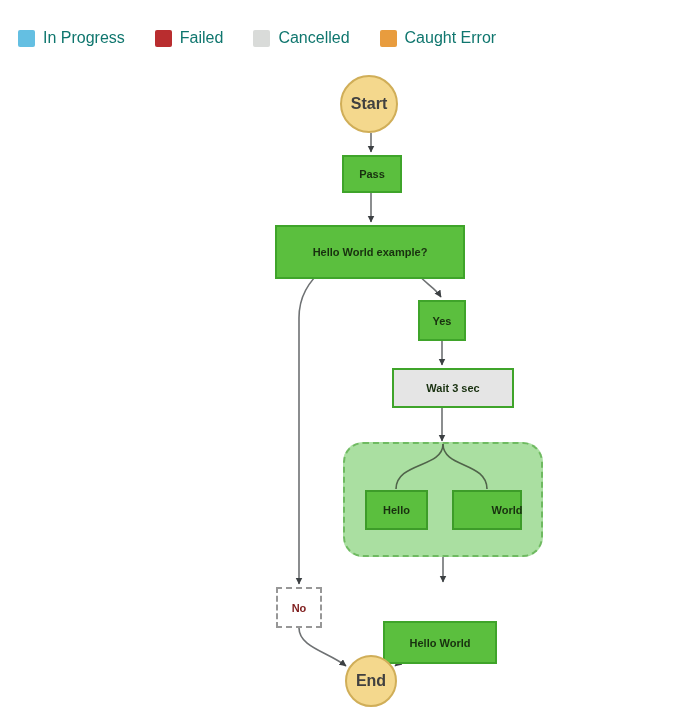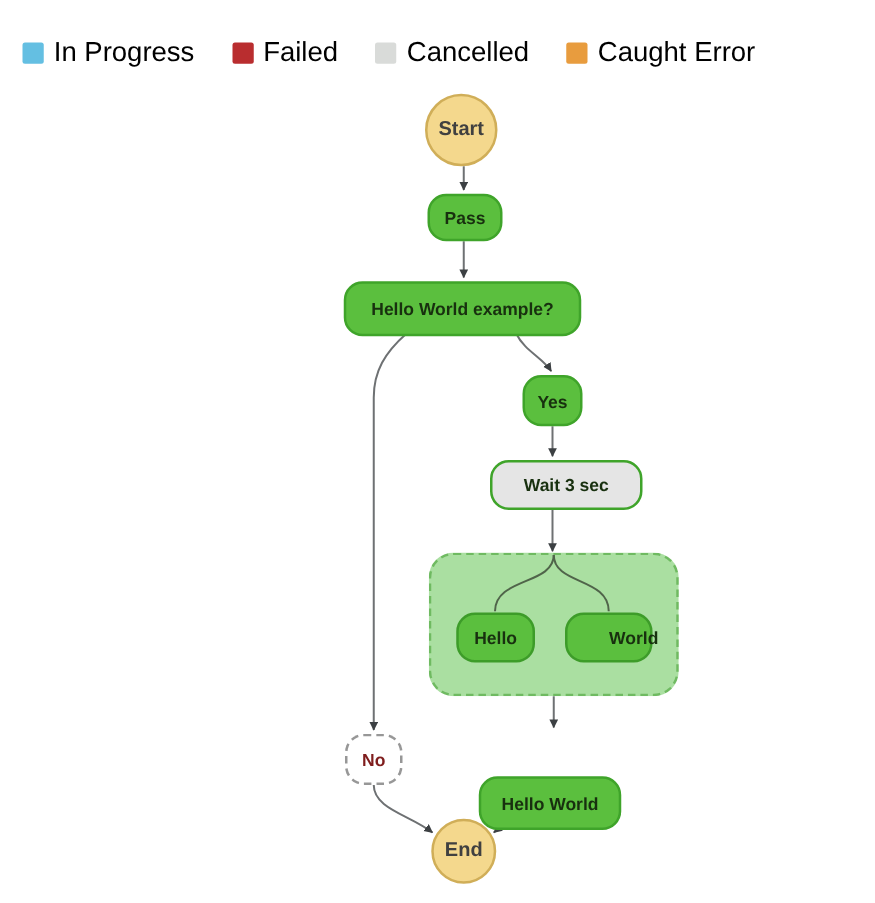--- a/index.html
+++ b/index.html
@@ -21,22 +21,22 @@
     align-items: center;
     gap: 30px;
   }
   .legend-item { display: flex; align-items: center; gap: 8px; }
   .legend-swatch {
     width: 17px; height: 17px;
     border-radius: 2px;
     flex: 0 0 auto;
   }
   .legend-label {
-    font-size: 22px;
-    color: #000000;
+    font-size: 16px;
+    color: #0f766e;
     white-space: nowrap;
   }
 
   
   .edges {
     position: absolute;
     top: 0; left: 0;
     width: 700px; height: 722px;
     z-index: 2;
     pointer-events: none;
@@ -46,24 +46,24 @@
 
   
   .state {
     position: absolute;
     z-index: 3;
     box-sizing: border-box;
     display: flex;
     align-items: center;
     justify-content: center;
     font-weight: bold;
-    font-size: 14px;
+    font-size: 11px;
     color: #18300f;
     border: 2px solid #3fa42a;
-    border-radius: 15px;
+    border-radius: 0;
     white-space: nowrap;
   }
   .terminal {
     border-radius: 50%;
     border: 2px solid #d0ae58;
     color: #404040;
     font-size: 16px;
   }
   .not-executed {
     border: 2px dashed #979797;
@@ -123,21 +123,21 @@
   </svg>
 
   <div class="state terminal" style="left: 340px; top: 75px; width: 58px; height: 58px; background-color: rgb(244, 216, 141);">
     <span>Start</span>
   </div>
 
   <div class="state" style="left: 342px; top: 155px; width: 60px; height: 38px; background-color: rgb(91, 191, 62);">
     <span>Pass</span>
   </div>
 
-  <div class="state" style="left: 275px; top: 225px; width: 190px; height: 44px; background-color: rgb(91, 191, 62);">
+  <div class="state" style="left: 275px; top: 225px; width: 190px; height: 54px; background-color: rgb(91, 191, 62);">
     <span>Hello World example?</span>
   </div>
 
   <div class="state" style="left: 418px; top: 300px; width: 48px; height: 41px; background-color: rgb(91, 191, 62);">
     <span>Yes</span>
   </div>
 
   <div class="state" style="left: 392px; top: 368px; width: 122px; height: 40px; background-color: #e5e5e5;">
     <span>Wait 3 sec</span>
   </div>

